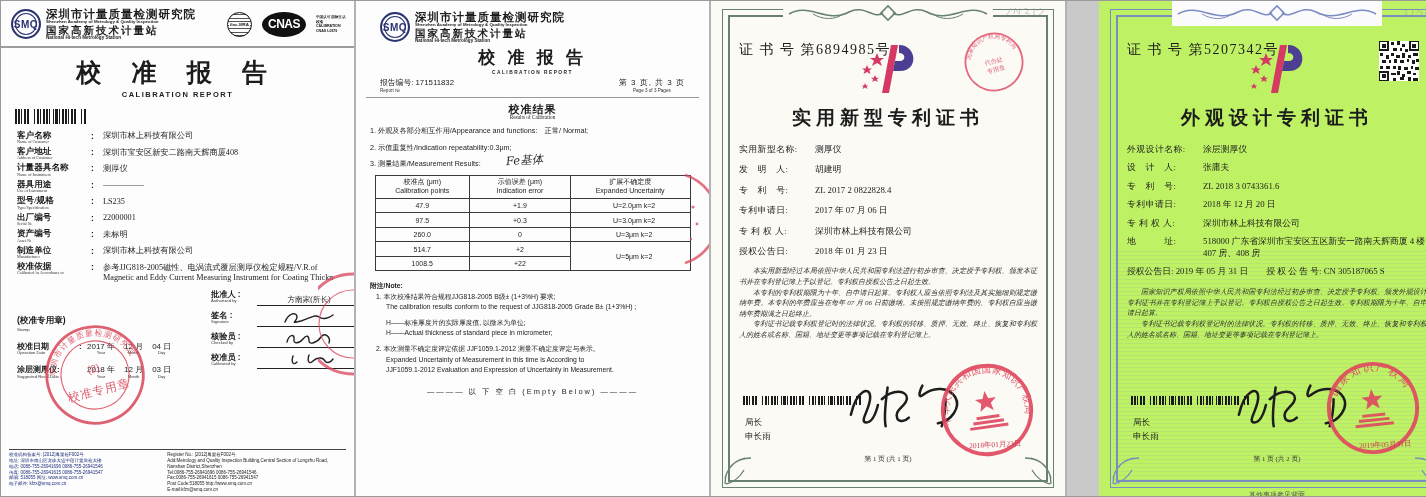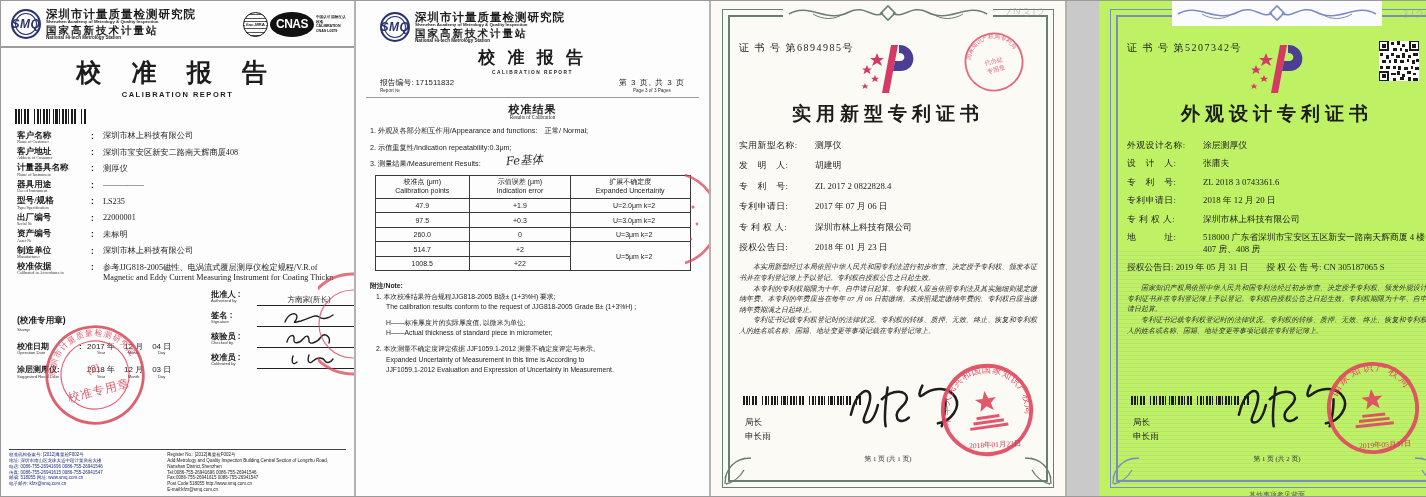--- a/index.html
+++ b/index.html
@@ -10,27 +10,27 @@
   .doc1 { width:355px; border-right:2px solid #b3b3b3; }
   .doc2 { width:355px; border-right:2px solid #b3b3b3; }
   .doc3 { width:356px; border-right:2px solid #b3b3b3; background:#fbfaf5; }
   .doc4 { width:356px; background:#bef264;margin-left:32px; }
 
   
   .rpt-head { display:flex; align-items:center; gap:5px; padding:7px 8px 5px 10px; border-bottom:2px solid #9d9d9d; }
   .doc2 .rpt-head { border-bottom:none; padding:10px 8px 0 24px; }
   .smq-logo { width:30px; height:30px; min-width:30px; border-radius:50%; border:2px solid #2a3270;
       box-shadow:inset 0 0 0 2px #fff, inset 0 0 0 3px #2a3270; display:flex; align-items:center; justify-content:center;
-      font-size:12px; font-weight:bold; color:#2a3270; letter-spacing:.5px;font-style:italic; }
+      font-size:10px; font-weight:bold; color:#2a3270; letter-spacing:.5px; }
   .orgblock { line-height:1.05; }
   .org-cn { font-size:11.5px; font-weight:bold; letter-spacing:1px; }
   .org-en { font-size:4.4px; font-weight:bold; color:#222; }
   .sta-cn { font-size:10.5px; font-weight:bold; letter-spacing:2px; }
   .sta-en { font-size:4.6px; font-weight:bold; color:#222; }
-  .accred { margin-left:auto; display:flex; align-items:center; gap:2px; }
+  .accred { margin-left:auto; display:flex; align-items:center; gap:10px; }
   .ilac { width:25px; height:25px; border-radius:50%; border:1.5px solid #111;
       background:repeating-linear-gradient(0deg,#555 0 1px,transparent 1px 3.5px);
       display:flex; align-items:center; justify-content:center; }
   .ilac span { background:#fff; font-size:4.4px; font-weight:bold; padding:0 1px; }
   .cnas-oval { background:#111; color:#fff; border-radius:50%; width:44px; height:25px; display:flex;
       align-items:center; justify-content:center; font-size:12px; font-weight:bold; letter-spacing:-.5px; }
   .cnas-side { font-size:3.6px; line-height:1.25; color:#111; font-weight:bold; width:30px; }
 
   .rpt-title { text-align:center; margin-top:8px; }
   .rpt-title .cn { font-size:25px; font-weight:bold; letter-spacing:12px; font-family:"Liberation Serif","DejaVu Serif",serif; }
@@ -105,21 +105,21 @@
   .note-blk .gap { height:6px; }
   .empty-below { text-align:center; font-size:7.4px; letter-spacing:2px; margin-top:12px; }
 
   
   .frame-o { position:absolute; inset:8px 11px; border:1px solid; }
   .frame-i { position:absolute; inset:5px; border:2.5px solid; }
   .doc3 .frame-o, .doc3 .frame-i { border-color:#68806f; }
   .doc4 .frame-o, .doc4 .frame-i { border-color:#7c8cc1; }
   .ornament { position:absolute; top:-1px; left:50%; transform:translateX(-50%); background:inherit; }
   .pat-body { position:absolute; inset:24px 28px; }
-  .certno { font-family:"Liberation Serif","DejaVu Serif",serif; font-size:10px; letter-spacing:1.5px; margin-top:16px; }
+  .certno { font-family:"Liberation Serif","DejaVu Serif",serif; font-size:14px; letter-spacing:1.5px; margin-top:16px; }
   .pat-logo { position:absolute; top:16px; left:50%; transform:translateX(-50%); }
   .pat-title { text-align:center; font-family:"Liberation Serif","DejaVu Serif",serif; font-size:19px; font-weight:bold;
       letter-spacing:5px; margin-top:46px; }
   .pfields { margin-top:13px; font-family:"Liberation Serif","DejaVu Serif",serif; }
   .pfrow { display:flex; font-size:8.8px; margin-bottom:8.5px; line-height:1.35; }
   .pfrow .pl { width:76px; min-width:76px; letter-spacing:.5px; }
   .pfrow .pv { flex:1; }
   .doc4 .pfrow { margin-bottom:6.5px; }
   .grant-row { display:flex; font-size:8.8px; font-family:"Liberation Serif","DejaVu Serif",serif; }
   .grant-row .g2 { margin-left:18px; }
@@ -469,20 +469,21 @@
       <div class="i1">1. 本次校准结果符合规程JJG818-2005  B级± (1+3%H) 要求;</div>
       <div class="i2">The calibration results conform to the request of JJG818-2005 Grade B± (1+3%H) ;</div>
       <div class="gap"></div>
       <div class="i2">H——标准厚度片的实际厚度值, 以微米为单位;</div>
       <div class="i2">H——Actual thickness of standard piece in micrometer;</div>
       <div class="gap"></div>
       <div class="i1">2. 本次测量不确定度评定依据 JJF1059.1-2012 测量不确定度评定与表示。</div>
       <div class="i2">Expanded Uncertainty of Measurement in this time is  According to</div>
       <div class="i2">JJF1059.1-2012 Evaluation and Expression of Uncertainty in Measurement.</div>
     </div>
+    <div class="empty-below">———— 以 下 空 白 (Empty Below) ————</div>
   </div>
 
   <div class="doc doc3">
     <div class="frame-o">
         <div class="frame-i"></div>
       </div>
     <svg class="ornament" width="210" height="26" viewBox="0 0 210 26" style="background:#fbfaf5">
       <path d="M6,14 C26,2 44,24 66,12 C82,4 90,20 100,13 M204,14 C184,2 166,24 144,12 C128,4 120,20 110,13" fill="none" stroke-width="1.6"></path>
       <path d="M30,14 C40,20 52,20 60,14 M180,14 C170,20 158,20 150,14" fill="none" stroke-width="1"></path>
       <rect x="100" y="8" width="10" height="10" transform="rotate(45 105 13)" fill="none" stroke-width="1.6"></rect>

